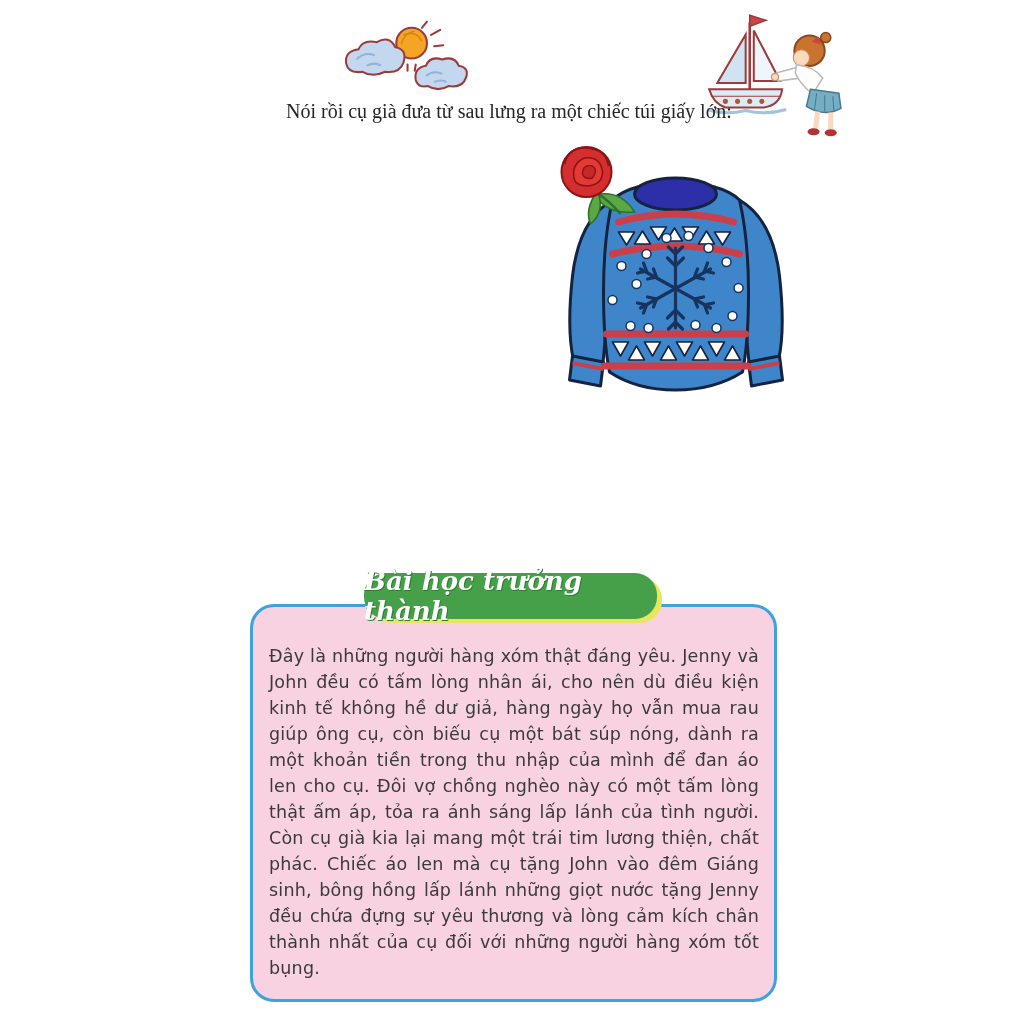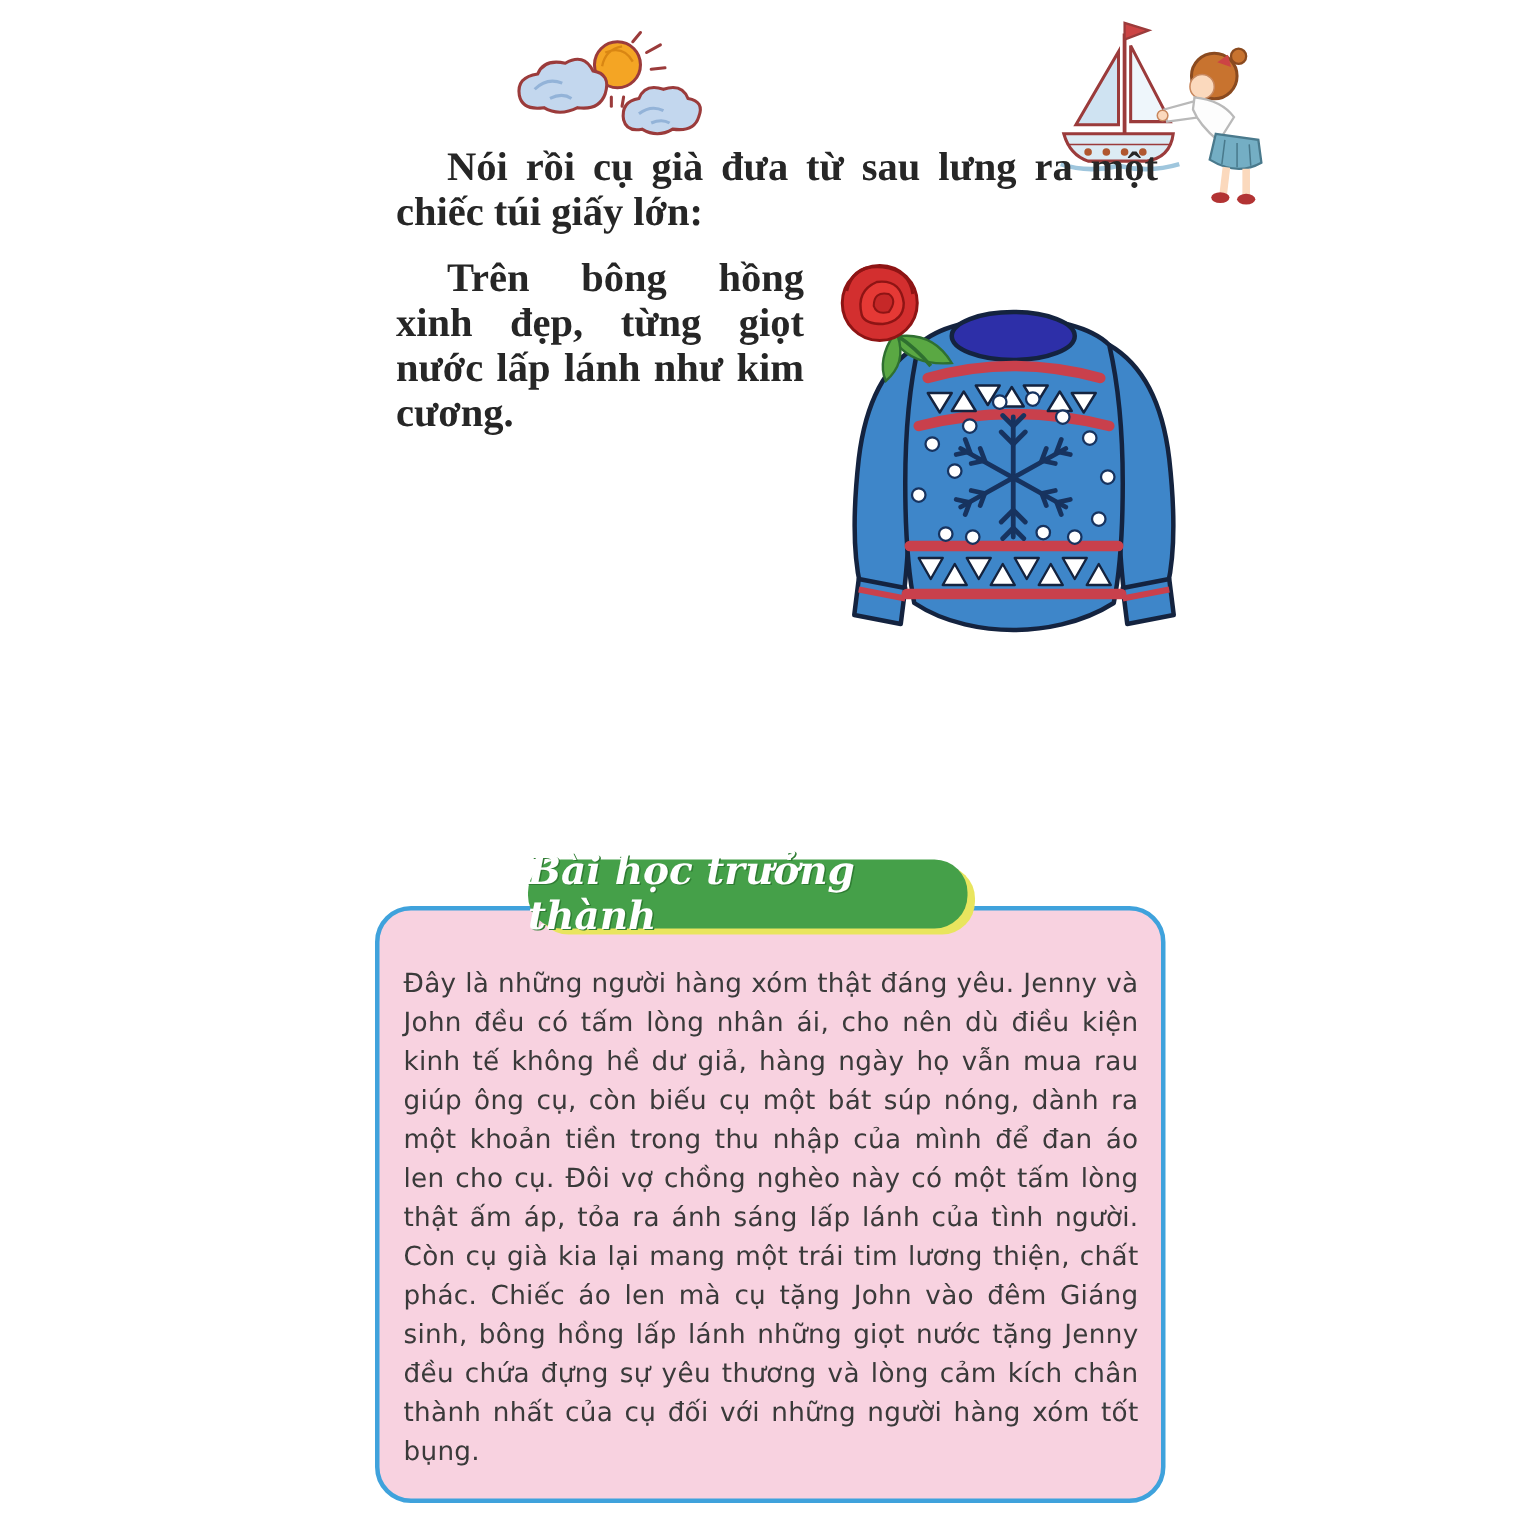--- a/index.html
+++ b/index.html
@@ -11,42 +11,41 @@
   .sun-clouds{position:absolute;left:336px;top:20px;width:138px;height:78px;}
   .page-title{
     position:absolute;left:497px;top:48px;width:260px;
     font-family:"DejaVu Sans","Liberation Sans",sans-serif;
     font-weight:bold;font-size:25px;color:var(--title,#e2484d);letter-spacing:.3px;
   }
   .girl-boat{position:absolute;left:695px;top:10px;width:152px;height:130px;}
   
   .story{position:absolute;left:252px;top:96px;width:520px;}
   .story p{
-    margin:0 0 14px 12px;font-size:27px;line-height:30px;text-align:justify;
+    margin:0 0 14px 0;font-size:20px;line-height:30px;text-align:justify;
     text-indent:34px;
-    font-weight:bold;
   }
   .sweater-fig{
     float:right;width:256px;height:272px;margin:-4px -32px 4px 12px;padding:0;
   }
   .sweater-fig svg{width:100%;height:100%;}
   
   .sw-blue{fill:var(--sweater-blue,#3e86c9);stroke:#14233f;stroke-width:3;stroke-linejoin:round;}
   .sw-red{stroke:var(--stripe-red,#c9404c);stroke-width:7;fill:none;stroke-linecap:round;}
   .sw-red-thin{stroke:var(--stripe-red,#c9404c);stroke-width:4;fill:none;}
   .sw-tri{fill:#fff;stroke:#14233f;stroke-width:1.6;stroke-linejoin:round;}
   .sw-flake{stroke:#17335f;stroke-width:3.2;fill:none;stroke-linecap:round;}
   .sw-dot{fill:#fff;stroke:#17335f;stroke-width:1.5;}
   .rose-main{fill:var(--rose-red,#d32f2f);stroke:#8e1414;stroke-width:2;}
   .rose-inner{fill:#e53935;stroke:#8e1414;stroke-width:1.6;}
   .rose-core{fill:#c62828;stroke:#8e1414;stroke-width:1.4;}
   .leaf{fill:#5aa843;stroke:#2f7030;stroke-width:1.6;}
   
   .lesson-banner{
-    position:absolute;left:352px;top:573px;width:293px;height:46px;z-index:3;
+    position:absolute;left:364px;top:573px;width:293px;height:46px;z-index:3;
     background:var(--banner-bg,#45a049);border-radius:22px;
     box-shadow:5px 4px 0 0 var(--banner-shadow,#e9e55e);
     display:flex;align-items:center;justify-content:center;
   }
   .lesson-banner span{
     font-family:"DejaVu Serif","Liberation Serif",serif;font-style:italic;font-weight:bold;
     font-size:26px;color:#fff;text-shadow:1px 1px 0 #2f7d33;
   }
   .lesson-box{
     position:absolute;left:250px;top:604px;width:527px;min-height:334px;box-sizing:border-box;
@@ -196,21 +195,20 @@
           <path class="leaf" d="M48,56 Q36,74 42,88 Q56,76 50,58 Z"></path>
           <path d="M50,58 Q62,66 72,78" stroke="#2f7030" stroke-width="2.5" fill="none"></path>
           <circle class="rose-main" cx="38" cy="36" r="25"></circle>
           <path class="rose-inner" d="M26,44 Q22,28 36,22 Q52,20 54,36 Q54,48 40,50 Q28,50 26,44 Z"></path>
           <path class="rose-core" d="M34,38 Q34,28 44,30 Q50,34 44,42 Q36,44 34,38 Z"></path>
           <path d="M16,28 Q20,10 40,12 Q58,14 60,30" fill="none" stroke="#8e1414" stroke-width="2"></path>
         </g>
       </svg>
     </figure>
 
-    <p>Trên bông hồng xinh đẹp, từng giọt nước lấp lánh như kim cương.</p>
   </div>
 
   <div class="lesson-banner">
     <span>Bài học trưởng thành</span>
   </div>
   <div class="lesson-box">
     <p>Đây là những người hàng xóm thật đáng yêu. Jenny và John đều có tấm lòng nhân ái, cho nên dù điều kiện kinh tế không hề dư giả, hàng ngày họ vẫn mua rau giúp ông cụ, còn biếu cụ một bát súp nóng, dành ra một khoản tiền trong thu nhập của mình để đan áo len cho cụ. Đôi vợ chồng nghèo này có một tấm lòng thật ấm áp, tỏa ra ánh sáng lấp lánh của tình người. Còn cụ già kia lại mang một trái tim lương thiện, chất phác. Chiếc áo len mà cụ tặng John vào đêm Giáng sinh, bông hồng lấp lánh những giọt nước tặng Jenny đều chứa đựng sự yêu thương và lòng cảm kích chân thành nhất của cụ đối với những người hàng xóm tốt bụng.</p>
   </div>
 
   <div class="page-number-badge">

